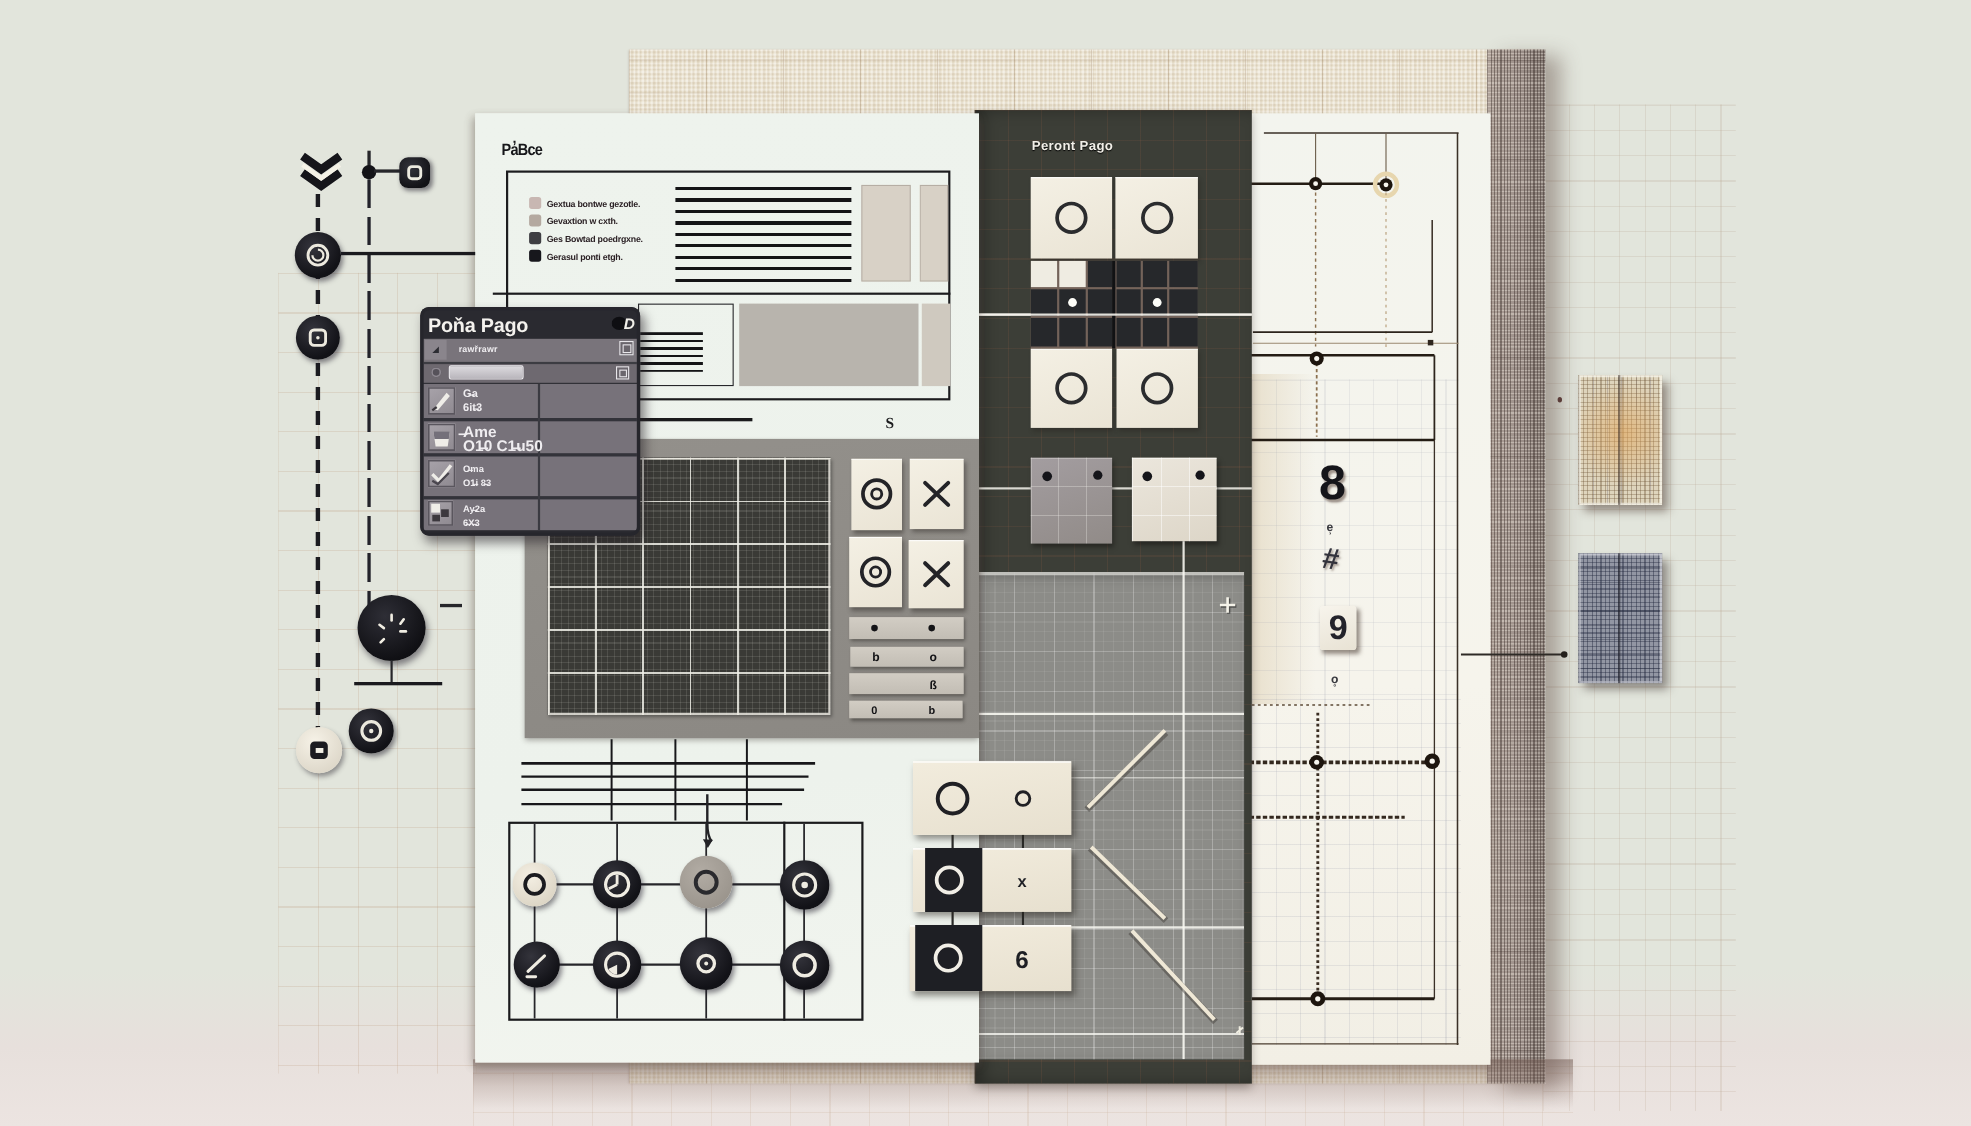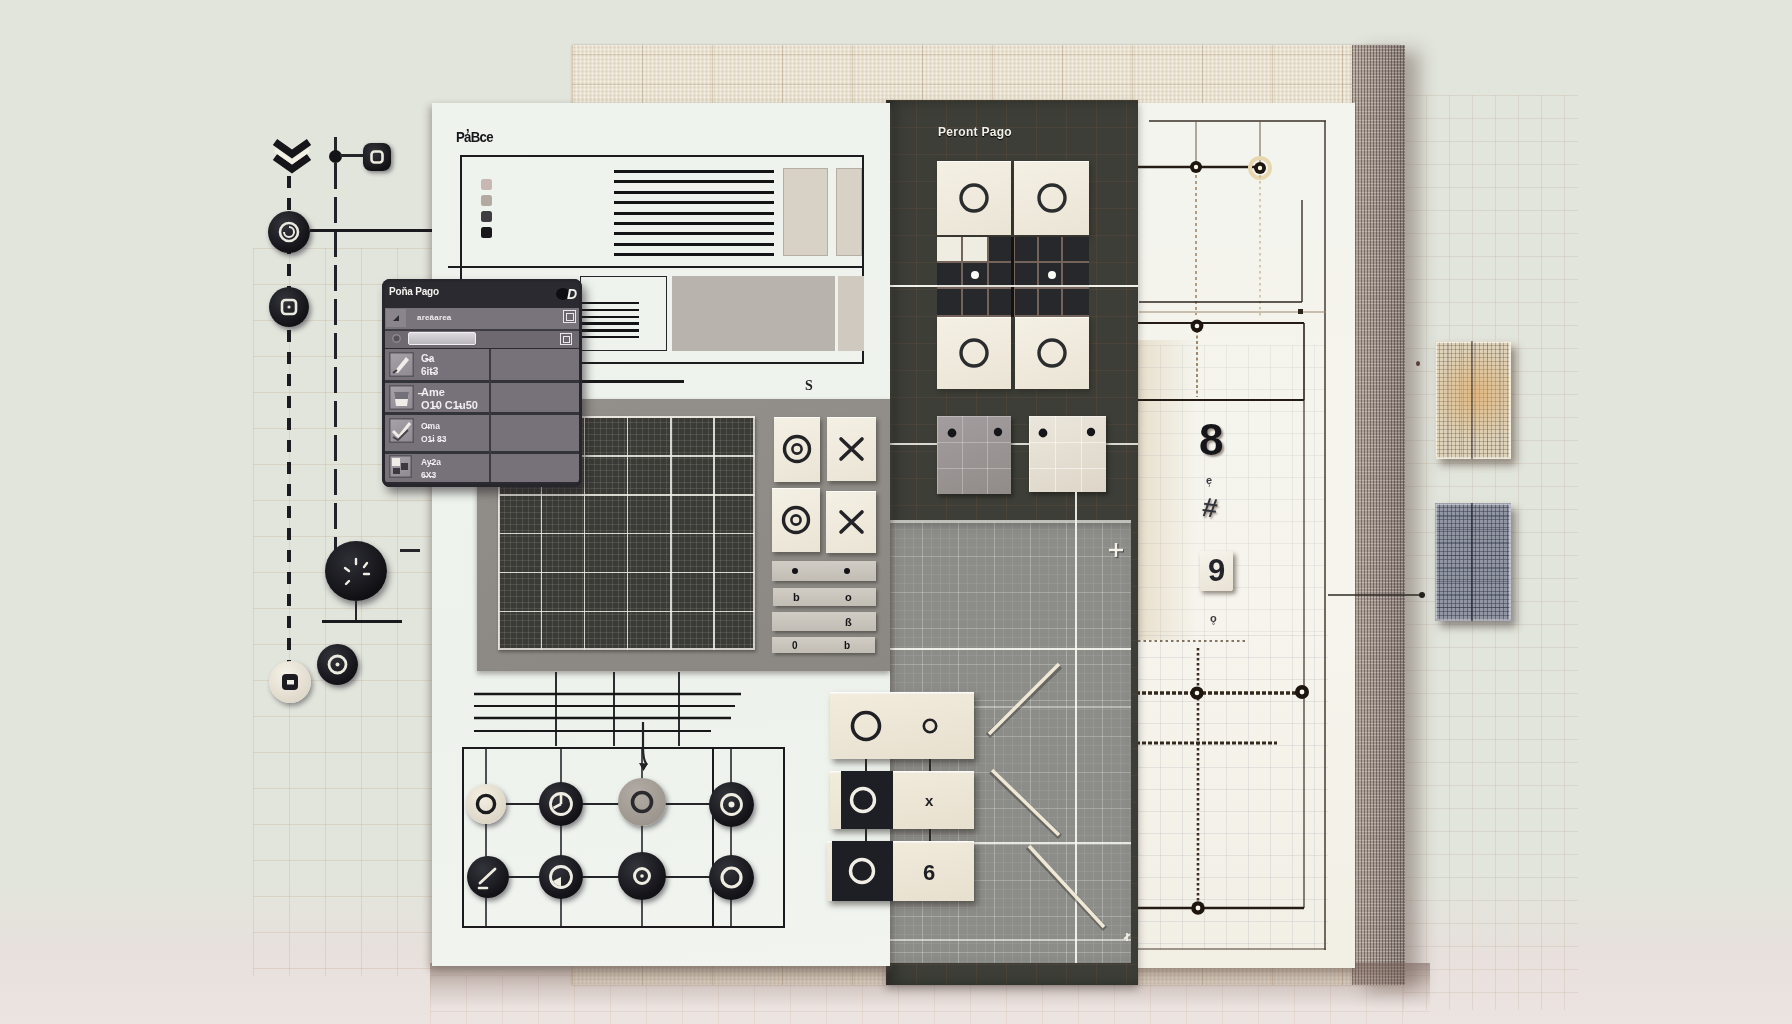--- a/index.html
+++ b/index.html
@@ -261,20 +261,21 @@
 <div class="abs" style="left:448px;top:266px;width:416px;height:2px;background:#1c1c1e;"></div>
 
 <div class="abs" style="left:481px;top:179px;width:11px;height:11px;border-radius:2.5px;background:#c8b7b2;"></div>
 
 <div class="abs" style="left:481px;top:195px;width:11px;height:11px;border-radius:2.5px;background:#b4a9a0;"></div>
 
 <div class="abs" style="left:481px;top:211px;width:11px;height:11px;border-radius:2.5px;background:#3e3e42;"></div>
 
 <div class="abs" style="left:481px;top:227px;width:11px;height:11px;border-radius:2.5px;background:#17171c;"></div>
 
+<div class="abs" style="left:497px;top:178px;width:120px;font-weight:700;font-size:8px;line-height:16px;color:#2c2226;letter-spacing:-0.2px;">Gextua bontwe gezotle.<br>Gevaxtion w cxth.<br>Ges Bowtad poedrgxne.<br>Gerasul ponti etgh.</div>
 
 <div class="abs" style="left:614px;top:170px;width:160px;height:87px;background:repeating-linear-gradient(to bottom,#141416 0 3px,transparent 3px 10.4px);"></div>
 
 <div class="abs" style="left:783px;top:168px;width:45px;height:88px;background:#d8d1c6;box-shadow:inset 0 0 0 1px rgba(120,110,100,.35);"></div>
 
 <div class="abs" style="left:836px;top:168px;width:26px;height:88px;background:#d8d1c6;box-shadow:inset 0 0 0 1px rgba(120,110,100,.35);"></div>
 
 <div class="abs" style="left:580px;top:276px;width:87px;height:75px;border:1.5px solid #26262a;box-sizing:border-box;"></div>
 
 <div class="abs" style="left:582px;top:302px;width:57px;height:36px;background:repeating-linear-gradient(to bottom,#141416 0 2.4px,transparent 2.4px 6.8px);"></div>
@@ -429,33 +430,33 @@
 
 <div class="abs" style="left:827px;top:841px;width:147px;height:60px;background:linear-gradient(170deg,#f2ecdd,#e7e0cf);box-shadow:3px 4px 6px rgba(40,35,30,.5), inset 0 1.5px 0 rgba(255,255,255,.85);">
  <svg width="147" height="60">
         <rect x="5" y="-2" width="61" height="64" fill="#1e1f24"></rect>
         <circle cx="35" cy="30" r="11.5" fill="none" stroke="#f1eee6" stroke-width="3.4"></circle>
         <text x="96" y="39" font-size="22" font-weight="700" fill="#1e1f24" font-family="Liberation Sans">6</text>
       </svg></div>
 
 <div class="abs" style="left:382px;top:279px;width:200px;height:208px;background:#2a2a30;border-radius:8px;box-shadow:4px 6px 10px rgba(40,35,40,.55);"></div>
 
-<div class="abs" style="left:389px;top:286px;width:160px;font-weight:800;font-size:10px;color:#f4f2ee;letter-spacing:-0.2px;">Poňa Pago</div>
+<div class="abs" style="left:389px;top:286px;width:160px;font-weight:800;font-size:18px;color:#f4f2ee;letter-spacing:-0.2px;">Poňa Pago</div>
 
 <svg class="abs" style="left:556px;top:287px;" width="22" height="14" viewBox="0 0 22 14">
   <ellipse cx="7" cy="7" rx="7" ry="6" fill="#0e0e12"></ellipse>
   <text x="11" y="12" font-size="14" font-weight="800" fill="#f2f0ea" font-family="Liberation Sans" font-style="italic">D</text>
 </svg>
 
 <div class="abs" style="left:385px;top:308px;width:194px;height:21px;background:#79747b;border-bottom:2px solid #3c3c42;">
   <div class="abs" style="left:1px;top:1px;width:20px;height:18px;background:#8a858c;"></div>
   <svg class="abs" style="left:5px;top:4px;" width="12" height="12">
         <path d="M3 9 L9 3 L9 9 z" fill="#2c2c32"></path>
       </svg>
-  <div class="abs" style="left:32px;top:5px;font-size:8px;font-weight:700;color:#efedf0;letter-spacing:.2px;">areǎarea</div>
+  <div class="abs" style="left:32px;top:5px;font-size:8px;font-weight:700;color:#efedf0;letter-spacing:.2px;">rawřrawr</div>
   <div class="abs" style="left:178px;top:2px;width:13px;height:13px;border:1.5px solid #e8e6ea;background:#6b666d;box-sizing:border-box;">
         <div class="abs" style="left:2px;top:2px;width:6px;height:6px;border:1.2px solid #e8e6ea;"></div>
       </div>
 </div>
 
 <div class="abs" style="left:385px;top:331px;width:194px;height:17px;background:#6e6970;">
   <div class="abs" style="left:7px;top:3px;width:9px;height:9px;border-radius:50%;background:#56525a;box-shadow:inset 0 0 0 1.5px #8d8890;"></div>
   <div class="abs" style="left:23px;top:1px;width:68px;height:13px;border:1.8px solid #f0eef2;border-radius:2px;background:linear-gradient(180deg,#dcdade,#b9b6bc);box-sizing:border-box;"></div>
   <div class="abs" style="left:175px;top:2px;width:12px;height:12px;border:1.5px solid #e8e6ea;background:#6b666d;box-sizing:border-box;">
         <div class="abs" style="left:2px;top:2px;width:5px;height:5px;border:1.2px solid #e8e6ea;"></div>
@@ -474,21 +475,21 @@
           <path d="M5 20 L17 5 L20 8 L9 21 z" fill="#efede8"></path>
           <path d="M4 21 l4 -3" stroke="#3c383e" stroke-width="2"></path>
         </svg></div>
   <div class="abs" style="left:36px;top:3px;font-size:10px;font-weight:700;color:#efedf0;line-height:13px;">G̶a<br>6it̶3</div>
 
   <div class="abs" style="left:4px;top:36px;width:25px;height:25px;background:linear-gradient(150deg,#a8a3aa,#8e8990);box-shadow:inset 0 0 0 1.5px #5a565e;">
     <svg width="25" height="25">
           <path d="M5 7 h15 l-2 14 h-11 z" fill="#efede8"></path>
           <path d="M5 7 h15 l-1 7 h-13 z" fill="#74707a"></path>
         </svg></div>
-  <div class="abs" style="left:36px;top:37px;font-size:11px;font-weight:700;color:#efedf0;line-height:13px;">̶Ame<br>O1̶0 C1̶u50</div>
+  <div class="abs" style="left:36px;top:37px;font-size:14px;font-weight:700;color:#efedf0;line-height:13px;">̶Ame<br>O1̶0 C1̶u50</div>
 
   <div class="abs" style="left:4px;top:69px;width:25px;height:25px;background:linear-gradient(150deg,#a8a3aa,#8e8990);box-shadow:inset 0 0 0 1.5px #5a565e;">
     <svg width="25" height="25">
           <path d="M4 13 l6 6 L21 5" fill="none" stroke="#efede8" stroke-width="3"></path>
           <path d="M4 19 l5 3 L19 12" fill="none" stroke="#4a464e" stroke-width="2"></path>
         </svg></div>
   <div class="abs" style="left:36px;top:71px;font-size:8.5px;font-weight:700;color:#efedf0;line-height:13px;">O̶ma<br>O1̶i 8̶3</div>
 
   <div class="abs" style="left:4px;top:106px;width:23px;height:23px;background:linear-gradient(150deg,#a8a3aa,#8e8990);box-shadow:inset 0 0 0 1.5px #5a565e;">
     <svg width="23" height="23">

